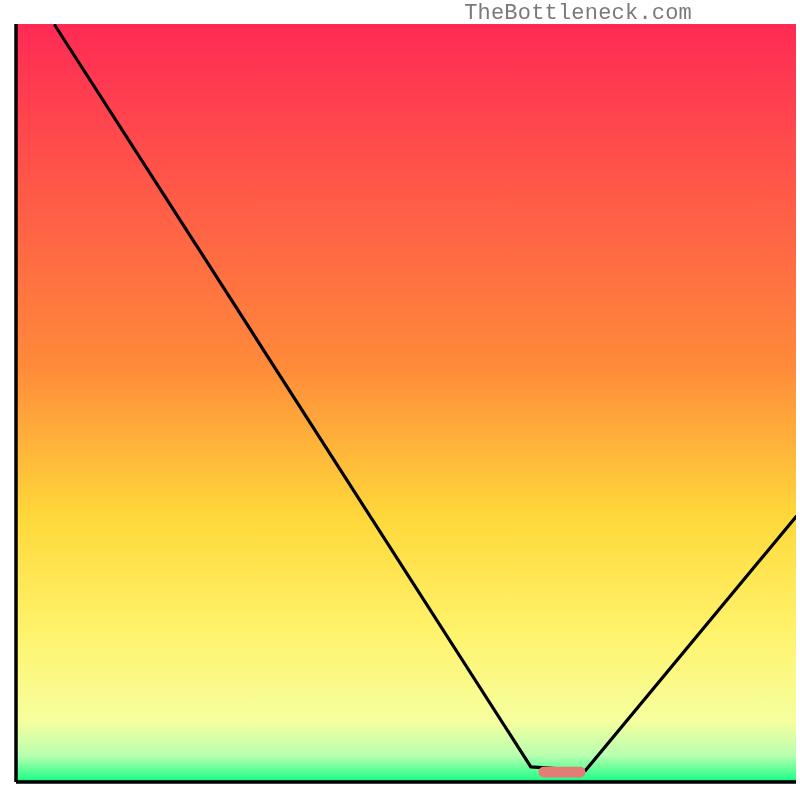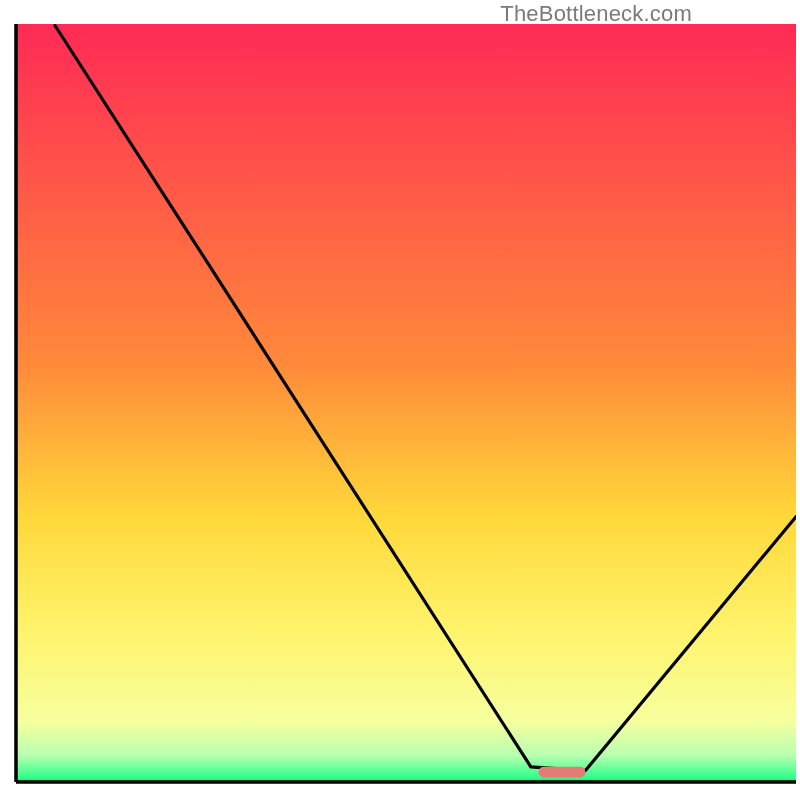--- a/index.html
+++ b/index.html
@@ -8,20 +8,21 @@
     width: 800px;
     height: 800px;
     background: #ffffff;
     overflow: hidden;
     font-family: Arial, Helvetica, sans-serif;
   }
   .chart-container {
     position: relative;
     width: 700px;
     height: 800px;
+    font-family: Liberation Mono, monospace;
   }
   .watermark {
     position: absolute;
     top: 1px;
     right: 8px;
     font-size: 22px;
     font-weight: 500;
     color: #7a7a7a;
     letter-spacing: 0.2px;
     z-index: 10;

